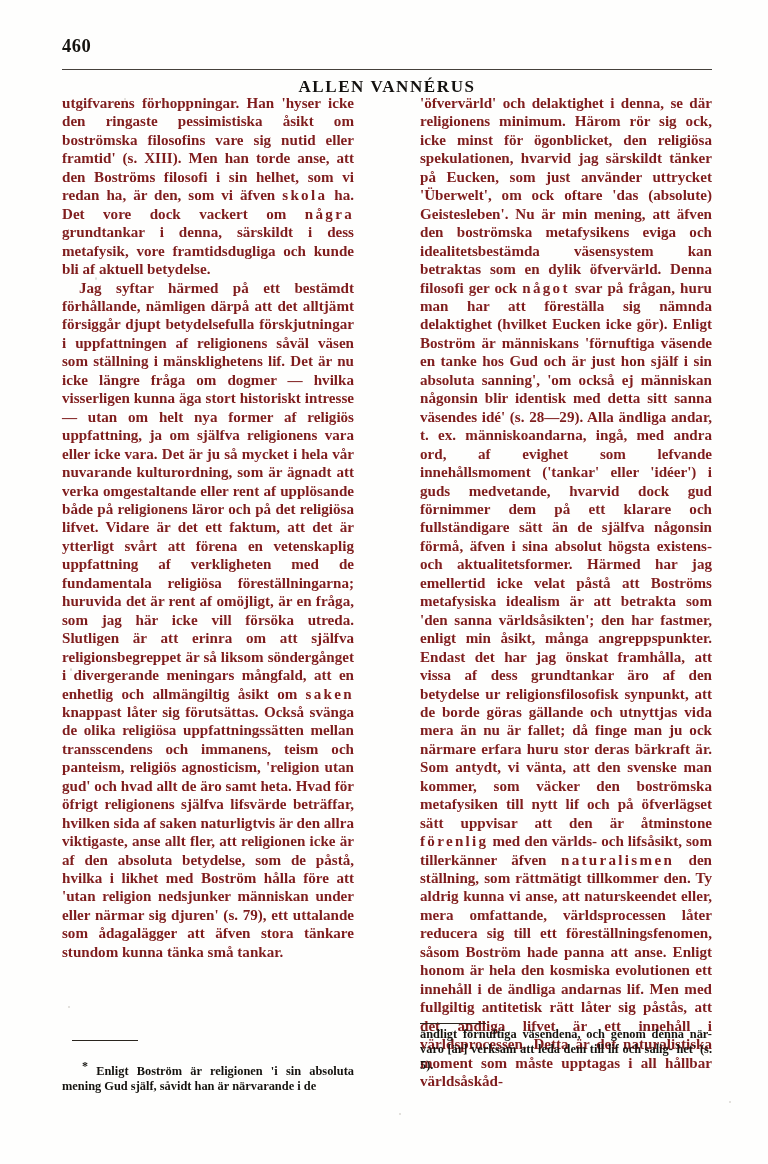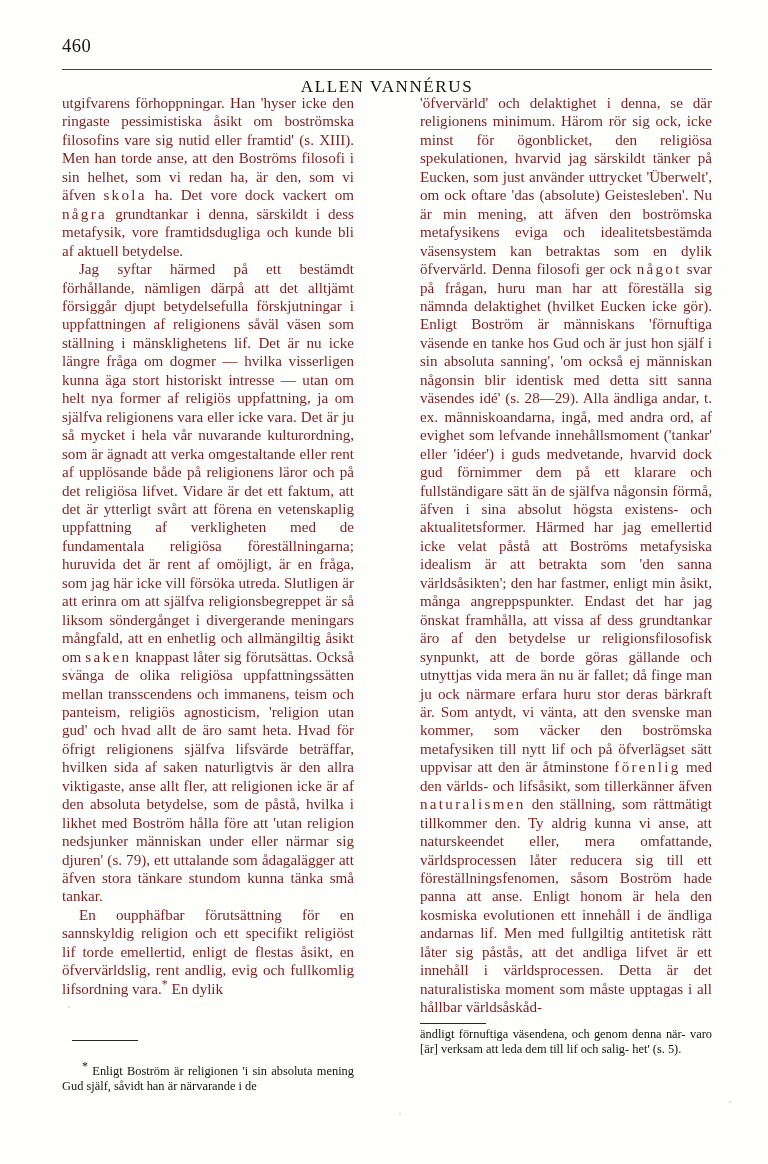--- a/index.html
+++ b/index.html
@@ -14,20 +14,21 @@
     font-family: "Liberation Serif", "DejaVu Serif", serif;
     color: #100f0d;
     overflow: hidden;
   }
   .page {
     position: absolute;
     left: 0; top: 0;
     width: 768px;
     height: 1164px;
     background: #fefefd;
+    font-weight: bold;
   }
   
   .runhead {
     position: absolute;
     left: 62px;
     top: 36px;
     width: 650px;
     height: 30px;
   }
   .folio {
@@ -131,21 +132,20 @@
 
   <div class="runhead">
     <div class="folio">460</div>
     <div class="booktitle">ALLEN VANNÉRUS</div>
   </div>
   <div class="headrule"></div>
 
   <div class="col col-left">
     <p id="L0"><span>utgifvarens förhoppningar. Han 'hyser icke den ringaste pessimistiska åsikt om boströmska filosofins vare sig nutid eller framtid' (s. XIII). Men han torde anse, att den Boströms filosofi i sin helhet, som vi redan ha, är den, som vi äfven </span><span class="sp">skola</span><span> ha. Det vore dock vackert om </span><span class="sp">några</span><span> grundtankar i denna, särskildt i dess metafysik, vore framtidsdugliga och kunde bli af aktuell betydelse.</span></p>
     <p class="ind" id="L1"><span>Jag syftar härmed på ett bestämdt förhållande, nämligen därpå att det alltjämt försiggår djupt betydelsefulla förskjutningar i uppfattningen af religionens såväl väsen som ställning i mänsklighetens lif. Det är nu icke längre fråga om dogmer — hvilka visserligen kunna äga stort historiskt intresse — utan om helt nya former af religiös uppfattning, ja om själfva religionens vara eller icke vara. Det är ju så mycket i hela vår nuvarande kulturordning, som är ägnadt att verka omgestaltande eller rent af upplösande både på religionens läror och på det religiösa lifvet. Vidare är det ett faktum, att det är ytterligt svårt att förena en vetenskaplig uppfattning af verkligheten med de fundamentala religiösa föreställningarna; huruvida det är rent af omöjligt, är en fråga, som jag här icke vill försöka utreda. Slutligen är att erinra om att själfva religionsbegreppet är så liksom söndergånget i divergerande meningars mångfald, att en enhetlig och allmängiltig åsikt om </span><span class="sp">saken</span><span> knappast låter sig förutsättas. Också svänga de olika religiösa uppfattningssätten mellan transscendens och immanens, teism och panteism, religiös agnosticism, 'religion utan gud' och hvad allt de äro samt heta. Hvad för öfrigt religionens själfva lifsvärde beträffar, hvilken sida af saken naturligtvis är den allra viktigaste, anse allt fler, att religionen icke är af den absoluta betydelse, som de påstå, hvilka i likhet med Boström hålla före att 'utan religion nedsjunker människan under eller närmar sig djuren' (s. 79), ett uttalande som ådagalägger att äfven stora tänkare stundom kunna tänka små tankar.</span></p>
-    <p class="ind" id="L2"><span>En oupphäfbar förutsättning för en sannskyldig religion och ett specifikt religiöst lif torde emellertid, enligt de flestas åsikt, en öfvervärldslig, rent andlig, evig och fullkomlig lifsordning vara.</span><span class="fnref">*</span><span> En dylik</span></p>
   </div>
 
   <div class="col col-right">
     <p id="R0"><span>'öfvervärld' och delaktighet i denna, se där religionens minimum. Härom rör sig ock, icke minst för ögonblicket, den religiösa spekulationen, hvarvid jag särskildt tänker på Eucken, som just använder uttrycket 'Überwelt', om ock oftare 'das (absolute) Geistesleben'. Nu är min mening, att äfven den boströmska metafysikens eviga och idealitetsbestämda väsensystem kan betraktas som en dylik öfvervärld. Denna filosofi ger ock </span><span class="sp">något</span><span> svar på frågan, huru man har att föreställa sig nämnda delaktighet (hvilket Eucken icke gör). Enligt Boström är människans 'förnuftiga väsende en tanke hos Gud och är just hon själf i sin absoluta sanning', 'om också ej människan någonsin blir identisk med detta sitt sanna väsendes idé' (s. 28—29). Alla ändliga andar, t. ex. människoandarna, ingå, med andra ord, af evighet som lefvande innehållsmoment ('tankar' eller 'idéer') i guds medvetande, hvarvid dock gud förnimmer dem på ett klarare och fullständigare sätt än de själfva någonsin förmå, äfven i sina absolut högsta existens- och aktualitetsformer. Härmed har jag emellertid icke velat påstå att Boströms metafysiska idealism är att betrakta som 'den sanna världsåsikten'; den har fastmer, enligt min åsikt, många angreppspunkter. Endast det har jag önskat framhålla, att vissa af dess grundtankar äro af den betydelse ur religionsfilosofisk synpunkt, att de borde göras gällande och utnyttjas vida mera än nu är fallet; då finge man ju ock närmare erfara huru stor deras bärkraft är. Som antydt, vi vänta, att den svenske man kommer, som väcker den boströmska metafysiken till nytt lif och på öfverlägset sätt uppvisar att den är åtminstone </span><span class="sp">förenlig</span><span> med den världs- och lifsåsikt, som tillerkänner äfven </span><span class="sp">naturalismen</span><span> den ställning, som rättmätigt tillkommer den. Ty aldrig kunna vi anse, att naturskeendet eller, mera omfattande, världsprocessen låter reducera sig till ett föreställningsfenomen, såsom Boström hade panna att anse. Enligt honom är hela den kosmiska evolutionen ett innehåll i de ändliga andarnas lif. Men med fullgiltig antitetisk rätt låter sig påstås, att det andliga lifvet är ett innehåll i världsprocessen. Detta är det naturalistiska moment som måste upptagas i all hållbar världsåskåd-</span></p>
   </div>
 
   <div class="fnrule fnrule-left"></div>
   <div class="fn fn-left">
     <p class="ind" id="FL"><span class="fnref">*</span> Enligt Boström är religionen 'i sin absoluta mening Gud själf, såvidt han är närvarande i de</p>
   </div>

